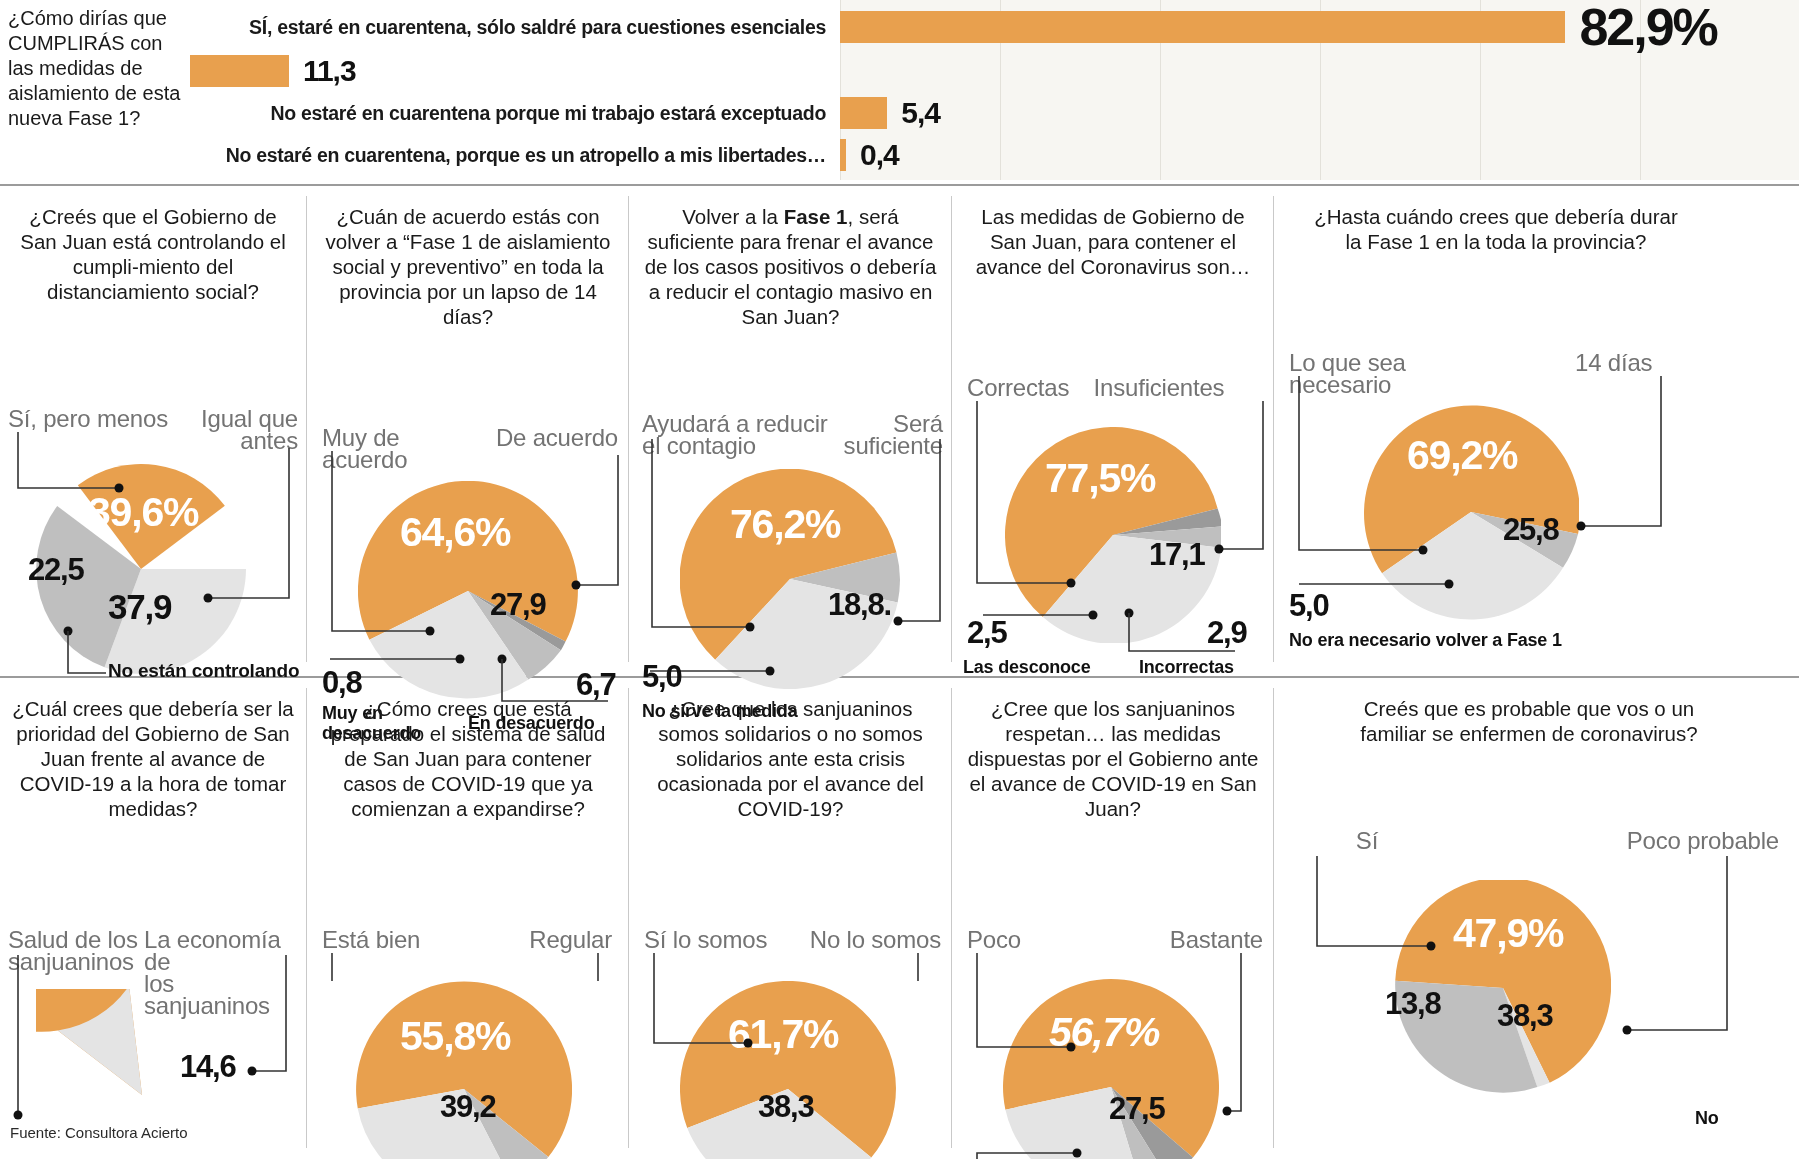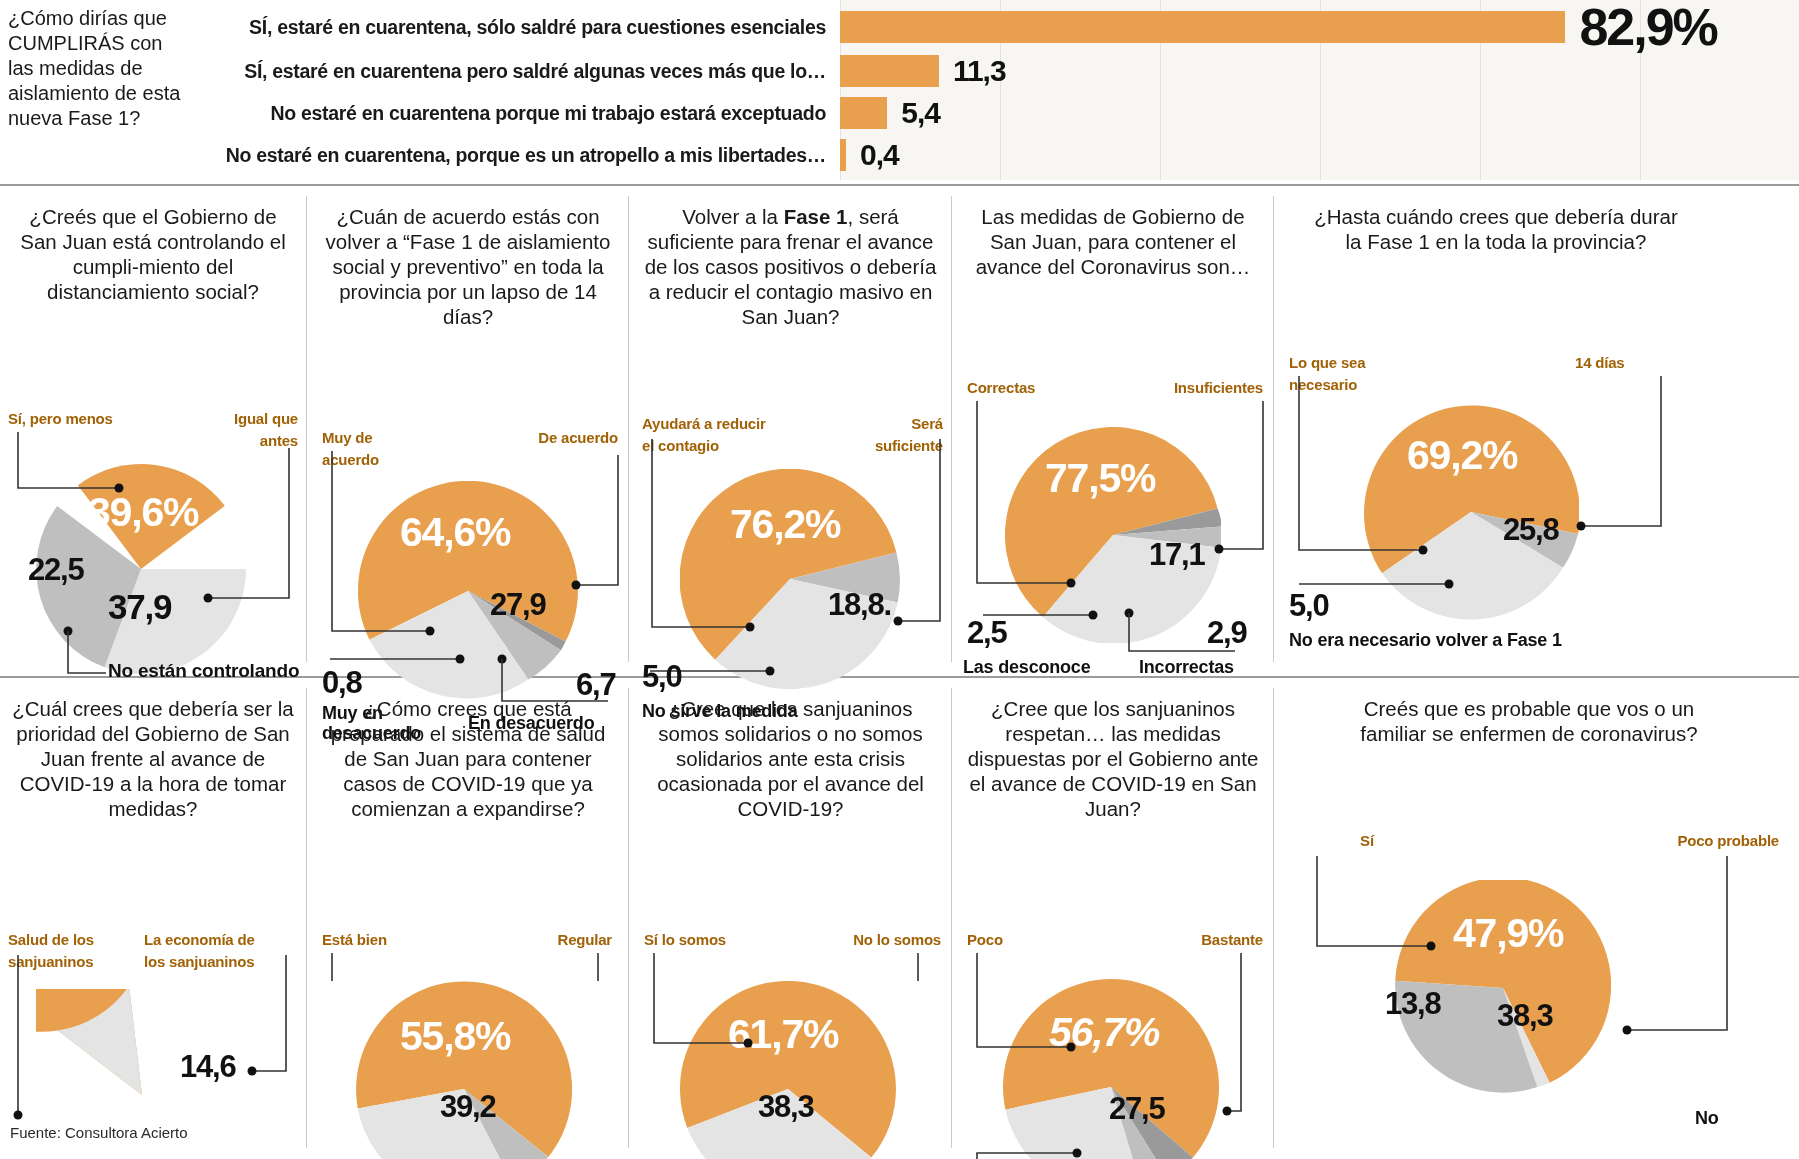--- a/index.html
+++ b/index.html
@@ -64,22 +64,22 @@
   
   .panel { position: absolute; }
   .panel-q {
     text-align: center; font-size: 20.5px; line-height: 25px; color: #1a1a1a;
     padding: 0 10px;
   }
   .panel-q b { font-weight: bold; }
   .pie-area { position: relative; width: 100%; }
   .pie-svg { position: absolute; }
   .lab {
-    position: absolute; font-size: 15px; font-weight: bold; line-height: 22px;
-    color: #a16207; white-space: pre-line; letter-spacing: -0.2px;
+    position: absolute; font-size: 24px; font-weight: normal; line-height: 22px;
+    color: #737373; white-space: pre-line; letter-spacing: -0.2px;
   }
   .lab.r { text-align: right; }
   .num {
     position: absolute; font-weight: bold; color: #111; letter-spacing: -1.2px;
     white-space: nowrap;
   }
   .num.white { color: #ffffff; }
   .num.pct { font-size: 41px; }
   .num.mid { font-size: 35px; }
   .num.sm { font-size: 31px; }
@@ -117,21 +117,20 @@
 
       <div class="bar-row" style="top:6px;">
         <div class="bar-label">SÍ, estaré en cuarentena, sólo saldré para cuestiones esenciales</div>
         <div class="bar-track">
           <div class="bar-fill" id="bf0" style="width: 725.375px;"></div>
           <div class="bar-value big" id="bv0" style="left: 739.375px;">82,9%</div>
         </div>
       </div>
 
       <div class="bar-row" style="top:50px;">
-        <div class="bar-label">SÍ, estaré en cuarentena pero saldré algunas veces más que lo…</div>
         <div class="bar-track">
           <div class="bar-fill" id="bf1" style="width: 98.875px;"></div>
           <div class="bar-value" id="bv1" style="left: 112.875px;">11,3</div>
         </div>
       </div>
 
       <div class="bar-row" style="top:92px;">
         <div class="bar-label">No estaré en cuarentena porque mi trabajo estará exceptuado</div>
         <div class="bar-track">
           <div class="bar-fill" id="bf2" style="width: 47.25px;"></div>
@@ -283,21 +282,21 @@
       </div>
       <div class="num sm" style="left:12px; top:330px;">5,0</div>
       <div class="sub" style="left:12px; top:372px;">No sirve la medida</div>
     </div>
   </div>
 
   <div class="panel" style="left:953px; top:196px; width:320px; height:466px;">
     <div class="panel-q" style="margin-top:8px;">Las medidas de Gobierno de San Juan, para contener el avance del Coronavirus son…</div>
     <div class="pie-area" style="height:330px;">
       <div class="lab" style="left:14px; top:98px; width:140px;">Correctas</div>
-      <div class="lab r" style="right:10px; top:98px; width:180px;">Insuficientes</div>
+      <div class="lab r" style="right:24px; top:98px; width:180px;text-align:center;">Insuficientes</div>
       <svg class="pie-svg" style="left:52px; top:148px;" width="216" height="216" viewBox="0 0 216 216">
         <g transform="rotate(-139.5 108 108)">
           <path d="M108 108 L108 0 A108 108 0 1 1 45.7 196.2 Z" fill="#E8A04E"></path>
           <path d="M108 108 L45.7 196.2 A108 108 0 0 1 30.5 185.6 Z" fill="#9A9A9A"></path>
           <path d="M108 108 L30.5 185.6 A108 108 0 0 1 17.4 168.6 Z" fill="#BFBFBF"></path>
           <path d="M108 108 L17.4 168.6 A108 108 0 0 1 108 0 Z" fill="#E4E4E4"></path>
         </g>
       </svg>
       <div class="num white pct" style="left:92px; top:176px;">77,5%</div>
       <div class="num sm" style="left:196px; top:258px;">17,1</div>

